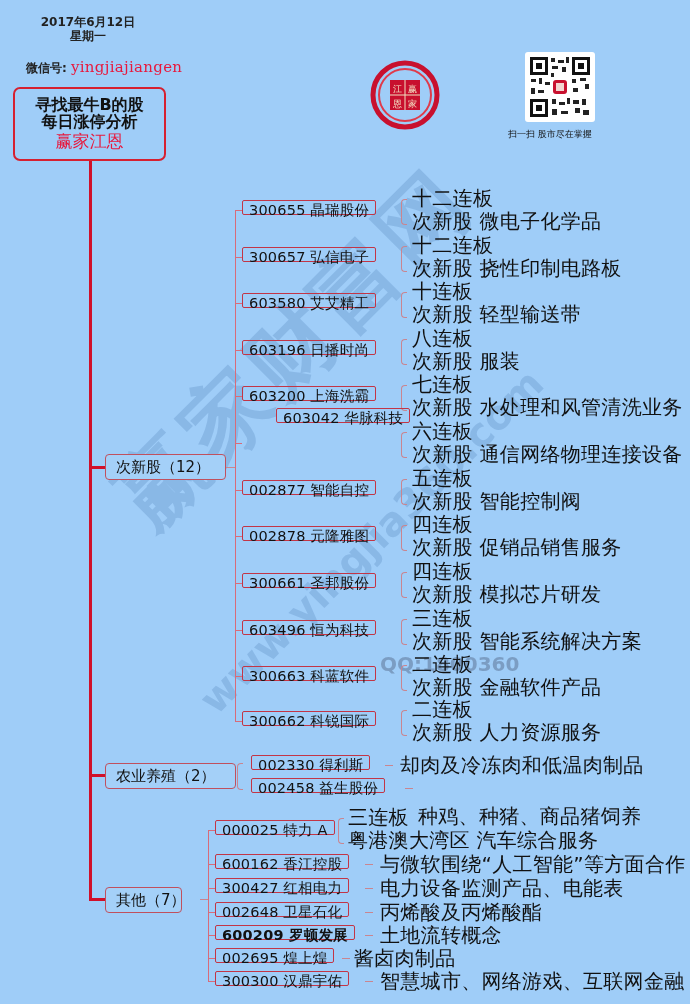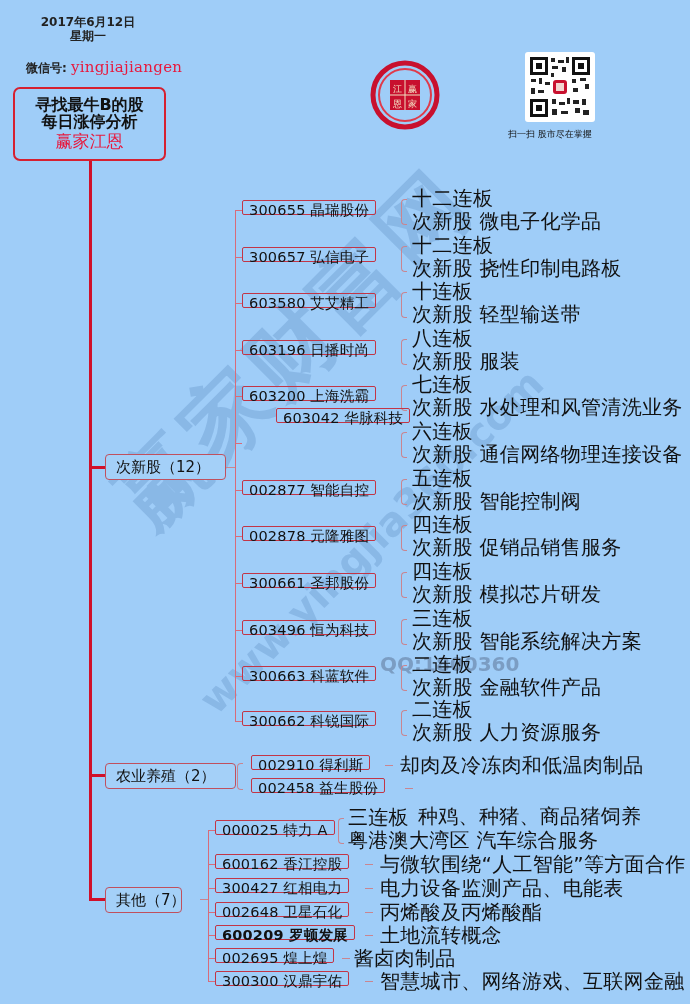--- a/index.html
+++ b/index.html
@@ -197,21 +197,21 @@
 <div class="info" style="left:412px; top:653px;">二连板</div>
 <div class="info" style="left:412px; top:676px;text-align:center;">次新股  金融软件产品</div>
 
 <div class="tline" style="left:235px; top:721px; width:7px; height:1px;"></div>
 <div class="stock" style="left:242px; top:711px;">300662  科锐国际</div>
 <div class="brace" style="left:401px; top:710px; height:24px;"></div>
 <div class="info" style="left:412px; top:698px;">二连板</div>
 <div class="info" style="left:412px; top:721px;">次新股  人力资源服务</div>
 
 <div class="brace" style="left:237px; top:763px; height:25px;"></div>
-<div class="stock" style="left:251px; top:755px;">002910  得利斯</div>
+<div class="stock" style="left:251px; top:755px;">002330  得利斯</div>
 <div class="dash" style="left:385px; top:765px; width:8px;"></div>
 <div class="info" style="left:400px; top:754px;">却肉及冷冻肉和低温肉制品</div>
 <div class="stock" style="left:251px; top:778px;">002458  益生股份</div>
 <div class="dash" style="left:405px; top:788px; width:8px;"></div>
 <div class="info" style="left:418px; top:777px;margin-top:28px;">种鸡、种猪、商品猪饲养</div>
 
 <div class="dash" style="left:200px; top:899px; width:8px;"></div>
 <div class="tline" style="left:208px; top:830px; width:1px; height:151px;"></div>
 
 <div class="tline" style="left:208px; top:830px; width:7px; height:1px;"></div>

